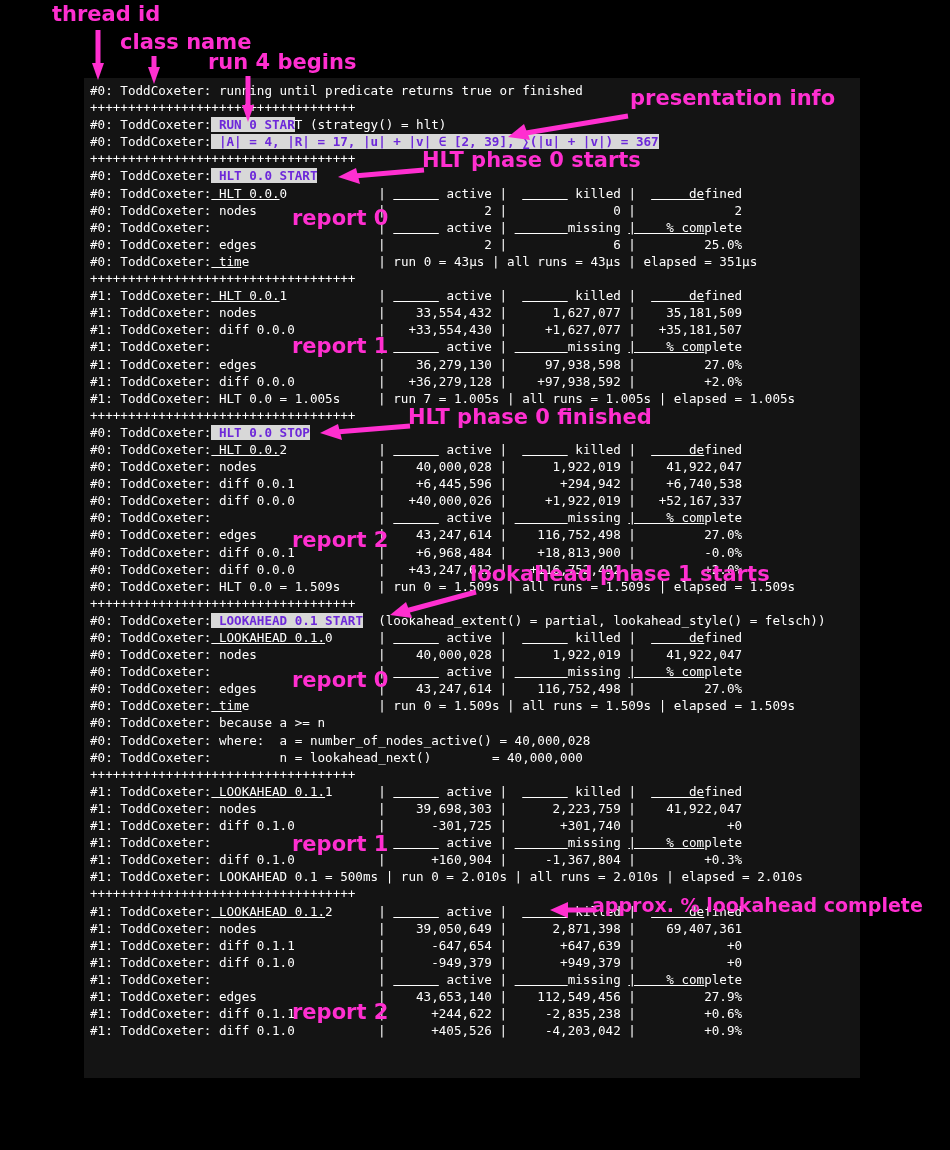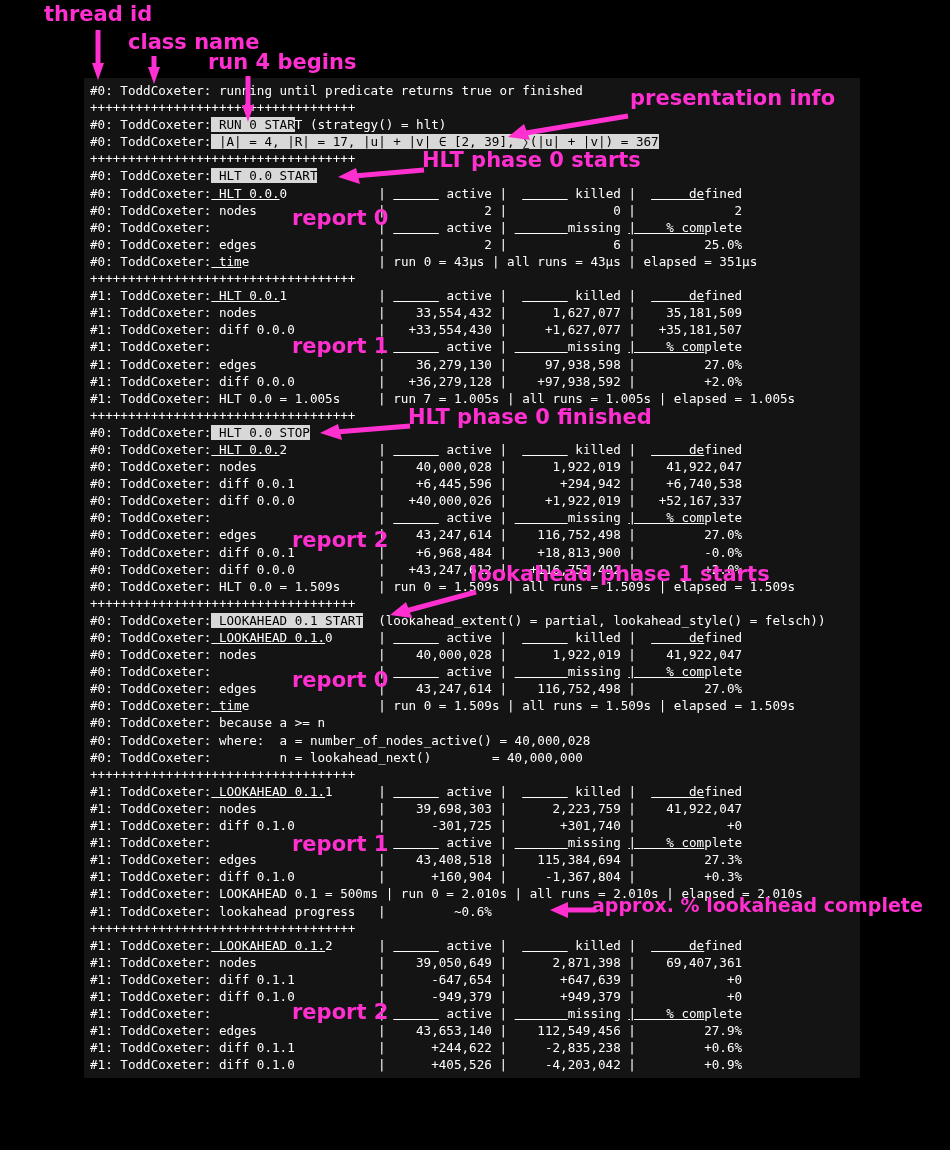--- a/index.html
+++ b/index.html
@@ -1,20 +1,20 @@
 <!DOCTYPE html>
 <html><head>
 <meta charset="utf-8">
 <style>
   html,body{margin:0;padding:0;background:#000;}
   body{width:950px;height:1150px;position:relative;overflow:hidden;font-family:"DejaVu Sans Mono","Liberation Mono",monospace;}
   #terminal{position:absolute;left:84px;top:78px;width:776px;height:1000px;background:#141414;color:#ffffff;font-size:12.6px;line-height:17.1px;padding:4px 0 0 0;box-sizing:border-box;overflow:hidden;}
   .line{white-space:pre;padding-left:6px;height:17.1px;}
   .u{text-decoration:underline;}
-  .hl{background:#d8d8d8;color:#000000;}
+  .hl{background:#d8d8d8;color:#6d28d9;font-weight:bold;}
   .ital{font-style:italic;}
   .ann{position:absolute;color:#ff2fd0;font-family:"DejaVu Sans","Liberation Sans",sans-serif;font-size:21px;font-weight:600;white-space:pre;}
   .annsm{font-size:19px;}
   svg.arrow{position:absolute;overflow:visible;}
   svg.arrow path{stroke:#ff2fd0;stroke-width:5;fill:none;}
   svg.arrow polygon{fill:#ff2fd0;}
 </style>
 </head>
 <body>
 
@@ -57,42 +57,40 @@
     <div class="line">#0: ToddCoxeter: edges                |    43,247,614 |    116,752,498 |         27.0%</div>
     <div class="line">#0: ToddCoxeter:<span class="u"> tim</span>e                 | run 0 = 1.509s | all runs = 1.509s | elapsed = 1.509s</div>
     <div class="line">#0: ToddCoxeter: because<span class="ital"> </span>a &gt;=<span class="ital"> </span>n</div>
     <div class="line">#0: ToddCoxeter: where: <span class="ital"> </span>a = number_of_nodes_active() = 40,000,028</div>
     <div class="line">#0: ToddCoxeter:        <span class="ital"> </span>n = lookahead_next()        = 40,000,000</div>
     <div class="line">+++++++++++++++++++++++++++++++++++</div>
     <div class="line">#1: ToddCoxeter:<span class="u"> LOOKAHEAD 0.1.</span>1      | <span class="u">      </span> active |  <span class="u">      </span> killed |  <span class="u">     de</span>fined</div>
     <div class="line">#1: ToddCoxeter: nodes                |    39,698,303 |      2,223,759 |    41,922,047</div>
     <div class="line">#1: ToddCoxeter: diff 0.1.0           |      -301,725 |       +301,740 |            +0</div>
     <div class="line">#1: ToddCoxeter:                      | <span class="u">      </span> active | <span class="u">       </span>missing <span class="u">|    % com</span>plete</div>
-    <div class="line">#1: ToddCoxeter: edges                |    43,408,518 |    115,384,694 |         27.3%</div>
     <div class="line">#1: ToddCoxeter: diff 0.1.0           |      +160,904 |     -1,367,804 |         +0.3%</div>
     <div class="line">#1: ToddCoxeter: LOOKAHEAD 0.1 = 500ms | run 0 = 2.010s | all runs = 2.010s | elapsed = 2.010s</div>
-    <div class="line">#1: ToddCoxeter: lookahead progress   |         ~0.6%</div>
     <div class="line">+++++++++++++++++++++++++++++++++++</div>
     <div class="line">#1: ToddCoxeter:<span class="u"> LOOKAHEAD 0.1.</span>2      | <span class="u">      </span> active |  <span class="u">      </span> killed |  <span class="u">     de</span>fined</div>
     <div class="line">#1: ToddCoxeter: nodes                |    39,050,649 |      2,871,398 |    69,407,361</div>
     <div class="line">#1: ToddCoxeter: diff 0.1.1           |      -647,654 |       +647,639 |            +0</div>
     <div class="line">#1: ToddCoxeter: diff 0.1.0           |      -949,379 |       +949,379 |            +0</div>
     <div class="line">#1: ToddCoxeter:                      | <span class="u">      </span> active | <span class="u">       </span>missing <span class="u">|    % com</span>plete</div>
     <div class="line">#1: ToddCoxeter: edges                |    43,653,140 |    112,549,456 |         27.9%</div>
     <div class="line">#1: ToddCoxeter: diff 0.1.1           |      +244,622 |     -2,835,238 |         +0.6%</div>
     <div class="line">#1: ToddCoxeter: diff 0.1.0           |      +405,526 |     -4,203,042 |         +0.9%</div>
   </div>
 
-<div class="ann" style="left:44px;top:2px;text-align:center;">thread id</div>
+<div class="ann" style="left:52px;top:2px;text-align:center;">thread id</div>
 <svg class="arrow" style="left:92px;top:30px;width:30px;height:50px;">
   <path d="M6,0 L6,36"></path>
     <polygon points="0,33 12,33 6,50"></polygon>
 </svg>
 
-<div class="ann" style="left:128px;top:30px;">class name</div>
+<div class="ann" style="left:120px;top:30px;">class name</div>
 <svg class="arrow" style="left:148px;top:56px;width:30px;height:28px;">
   <path d="M6,0 L6,14"></path>
     <polygon points="0,11 12,11 6,28"></polygon>
 </svg>
 
 <div class="ann" style="left:208px;top:50px;">run 4 begins</div>
 <svg class="arrow" style="left:242px;top:76px;width:30px;height:46px;">
   <path d="M6,0 L6,32"></path>
     <polygon points="0,29 12,29 6,46"></polygon>
 </svg>

